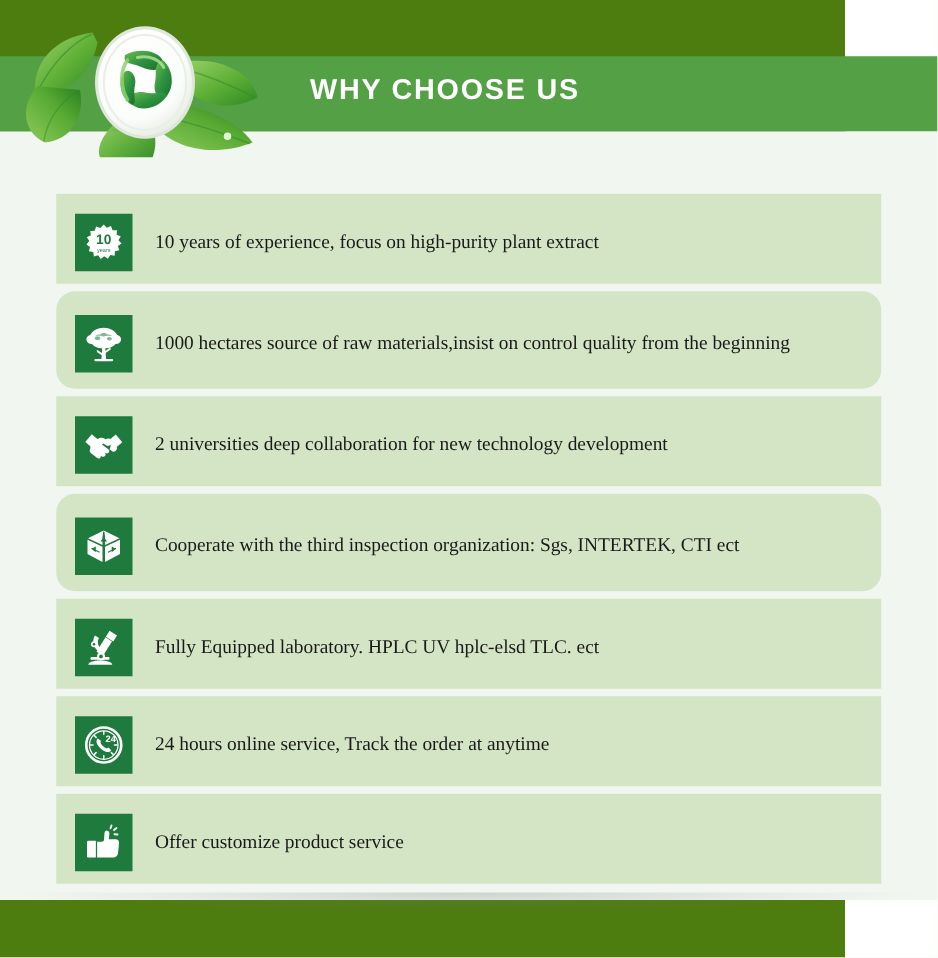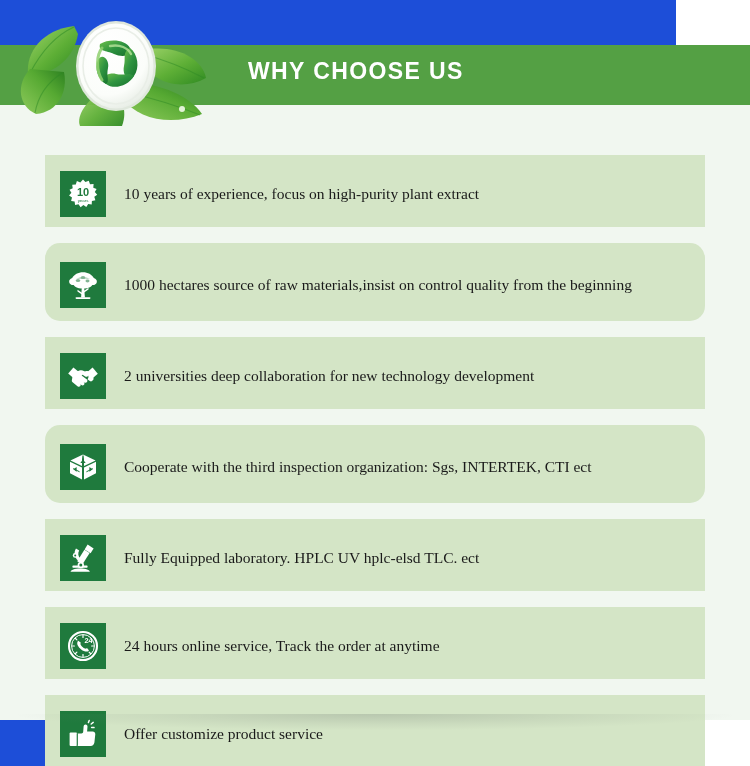--- a/index.html
+++ b/index.html
@@ -6,21 +6,21 @@
   body{
     width:750px;height:766px;
     background:#ffffff;
     font-family:"Liberation Sans", sans-serif;
     overflow:hidden;
     position:relative;
   }
   #page{
     position:absolute;inset:0;
     width:676px;height:766px;
-    background:#1d4ed8;
+    background:#4d7c0f;
   }
   
   .panel{
     position:absolute;left:0;top:105px;width:750px;height:615px;
     background:#f1f7f0;
   }
   .panel-shadow{
     position:absolute;left:18px;top:714px;width:714px;height:16px;
     background:radial-gradient(ellipse at 50% 0%, rgba(120,130,120,0.30) 0%, rgba(120,130,120,0.10) 45%, rgba(255,255,255,0) 72%);
   }
@@ -45,21 +45,21 @@
   .rows{
     position:absolute;left:45px;top:155px;width:660px;
   }
   .row{
     position:relative;
     background:#d4e5c6;
     display:flex;
     align-items:center;
     box-sizing:border-box;
     padding:5px 0 0 15px;
-    margin-bottom:16px;
+    margin-bottom:6px;
   }
   .row.h1{height:72px;}
   .row.h2{height:78px;border-radius:15px;}
   .icon-box{
     flex:0 0 auto;
     width:46px;height:46px;
     background:#1f7a3d;
     display:flex;align-items:center;justify-content:center;
     margin-right:18px;
   }

